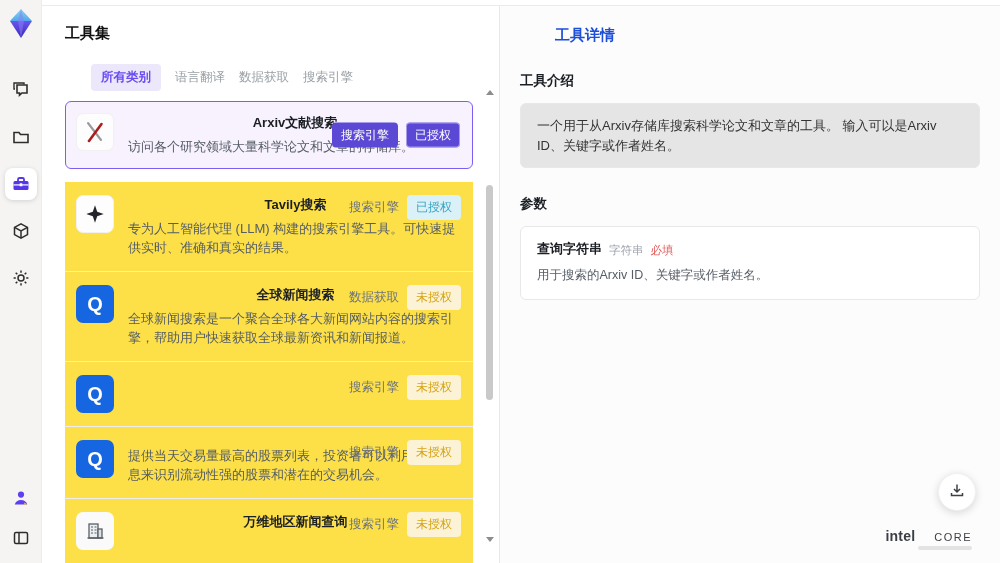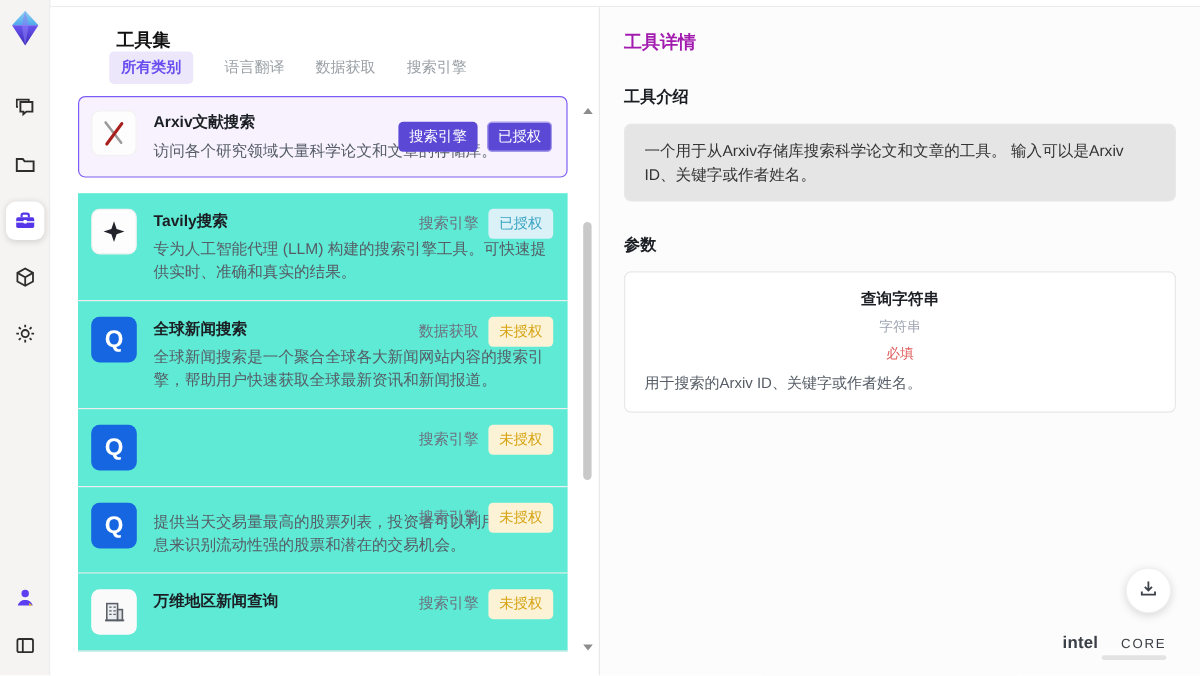--- a/index.html
+++ b/index.html
@@ -18,37 +18,37 @@
   .nav-item svg { display:block; }
   .sidebar-spacer { flex:1; }
   .sidebar-bottom { display:flex; flex-direction:column; align-items:center; gap:14px; }
 
   
   .content { flex:1; display:flex; margin-top:5px; border-top:1px solid #ebebeb; min-width:0; }
 
   
   .list-panel { width:458px; flex-shrink:0; border-right:1px solid #e8e8e8; background:#fff;
     padding:18px 0 0 23px; position:relative; }
-  .panel-title { font-size:15px; font-weight:bold; color:#111;margin-left:32px; }
-  .tabs { display:flex; align-items:center; gap:26px; font-size:12.5px;padding-left:26px; }
+  .panel-title { font-size:15px; font-weight:bold; color:#111; }
+  .tabs { display:flex; align-items:center; gap:14px; margin-top:21px; font-size:12.5px;padding-left:26px; }
   .tab { color:#9aa0a6; cursor:pointer; white-space:nowrap; }
   .tab.active { background:#ece7fb; color:#6a4cf0; padding:5px 10px; border-radius:4px; font-weight:bold; }
   .tool-list { margin-top:10px; padding-right:26px; height:466px; overflow:hidden; }
 
   .card { position:relative; display:flex; gap:14px; padding:13px 10px 13px 11px;
-    border-bottom:1px solid #ededed; cursor:pointer; background:#5eead4; }
+    border-bottom:1px solid #ededed; cursor:pointer; background:#fde047; }
   .card.selected { border:1.5px solid #7e5ef2; background:#f7f2fe; border-radius:6px;
     margin-bottom:13px; padding:11px 10px; }
   .tool-icon { width:38px; height:38px; border-radius:7px; flex-shrink:0;
     display:flex; align-items:center; justify-content:center; background:#fafafa; }
   .tool-icon.white { background:#fdfdfd; border:1px solid #f1f1f1; }
   .tool-icon.blue { background:#1566e0; }
   .tool-icon.blue .q { color:#fff; font-weight:bold; font-size:20px; line-height:1; }
   .tool-body { flex:1; min-width:0; padding-top:1px; }
-  .tool-name { font-size:13px; font-weight:bold; color:#1b1f24; }
+  .tool-name { font-size:13px; font-weight:bold; color:#1b1f24;text-align:center; }
   .tool-desc { font-size:13px; color:#565d66; line-height:1.5; margin-top:5px; max-width:330px; }
   .badges { position:absolute; right:12px; top:13px; display:flex; gap:8px; align-items:center; }
   .card.selected .badges { top:50%; transform:translateY(-50%); }
   .pill { font-size:12px; padding:4px 9px; border-radius:4px; white-space:nowrap; }
   .pill.purple { background:#5b49d6; color:#fff; }
   .pill.purple-outline { background:#5b49d6; color:#fff; box-shadow:inset 0 0 0 1px rgba(255,255,255,.45); }
   .pill.cyan { background:#daf1f8; color:#38a3c0; }
   .pill.yellow { background:#fcf3d7; color:#d6a312; }
   .cat-text { font-size:12.5px; color:#6b7280; white-space:nowrap; }
 
@@ -56,27 +56,27 @@
   .scrollbar { position:absolute; top:84px; right:5px; width:9px; height:452px; }
   .sb-arrow { width:0; height:0; border-left:4px solid transparent; border-right:4px solid transparent;
     margin:0 auto; }
   .sb-arrow.up { border-bottom:5px solid #8d8d8d; }
   .sb-arrow.down { border-top:5px solid #8d8d8d; position:absolute; bottom:0; left:0; right:0; margin:auto; }
   .sb-thumb { position:absolute; top:95px; left:1px; width:7px; height:215px;
     background:#c9c9c9; border-radius:4px; }
 
   
   .detail-panel { flex:1; background:#fcfcfc; padding:20px 20px 0 20px; position:relative; min-width:0; }
-  .detail-title { font-size:15px; font-weight:bold; color:#a21caf; }
+  .detail-title { font-size:15px; font-weight:bold; color:#1d4ed8;margin-left:35px; }
   .section-heading { font-size:13.5px; font-weight:bold; color:#1b1f24; margin-top:27px; }
   .info-box { margin-top:13px; background:#e5e5e5; border:1px solid #e8e8e8; border-radius:6px;
     padding:12px 16px; font-size:13px; color:#333; line-height:1.5; }
   .param-box { margin-top:13px; background:#fff; border:1px solid #e8e8e8; border-radius:6px;
     padding:13px 16px 15px; }
-  .param-head { display:flex; align-items:center; gap:7px;flex-direction:column; }
+  .param-head { display:flex; align-items:flex-end; gap:7px; }
   .param-name { font-size:13px; font-weight:bold; color:#1b1f24; }
   .param-type { font-size:11.5px; color:#9ca3af; }
   .param-required { font-size:11.5px; color:#e05c5c; }
   .param-desc { font-size:12.5px; color:#565d66; margin-top:9px; }
 
   .fab { position:absolute; right:24px; bottom:52px; width:38px; height:38px; border-radius:50%;
     background:#fff; box-shadow:0 2px 8px rgba(0,0,0,.15); display:flex; align-items:center;
     justify-content:center; cursor:pointer; border:1px solid #f0f0f0; }
   .intel { position:absolute; right:28px; bottom:13px; text-align:center; line-height:1; }
   .intel-row { display:flex; align-items:baseline; gap:3px; }

